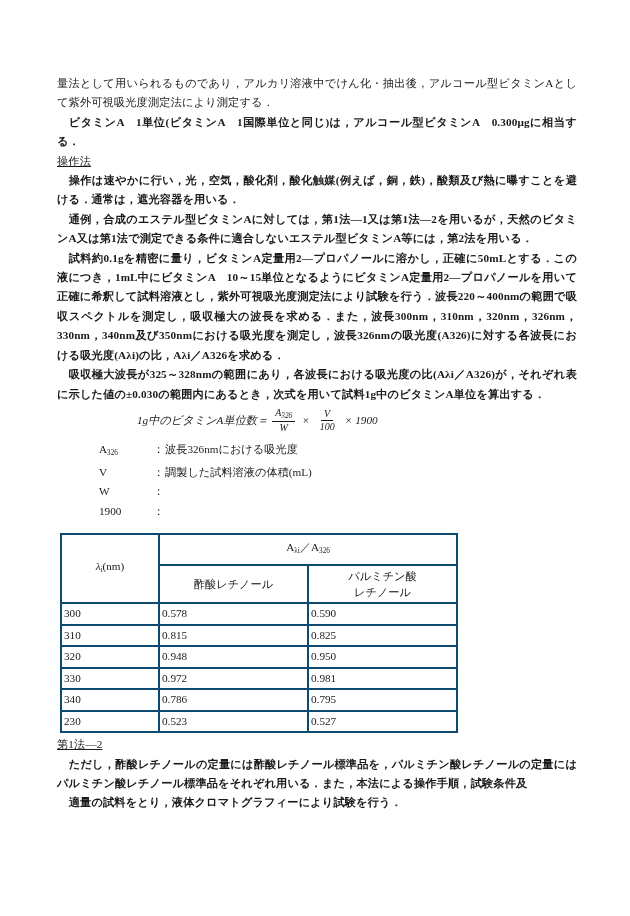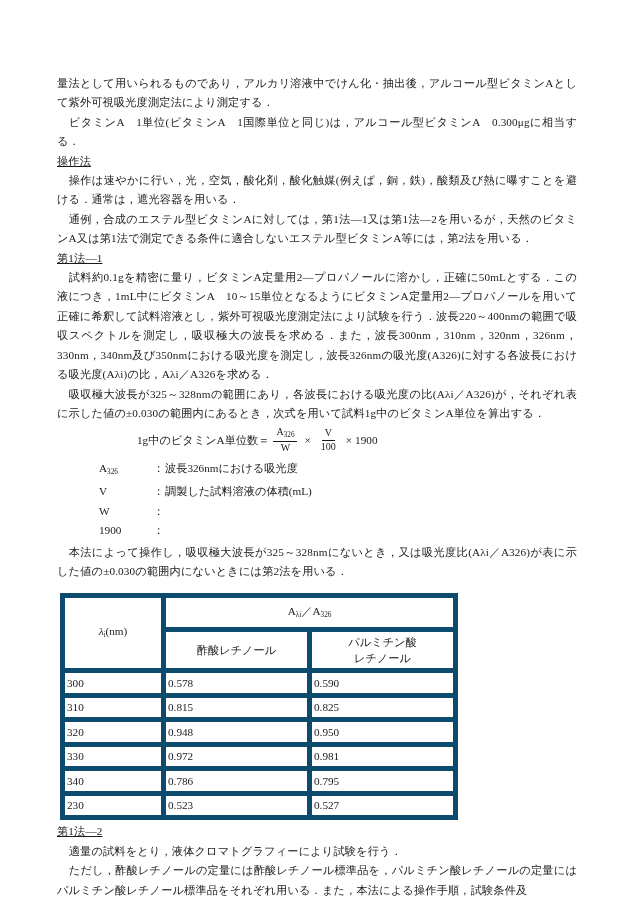--- a/index.html
+++ b/index.html
@@ -31,36 +31,38 @@
   p.body-text {
     margin: 0;
     font-size: 11.2px;
     line-height: 19.4px;
     text-align: justify;
     text-justify: inter-character;
     letter-spacing: 0.15px;
   }
   p.indent {
     text-indent: 1.05em;
+    font-weight: bold;
   }
   .heading {
     margin: 0;
     font-size: 11.2px;
     line-height: 19.4px;
     letter-spacing: 0.15px;
     text-decoration: underline;
   }
   
   .formula-row {
     margin: 4px 0 2px 0;
     padding-left: 80px;
     font-size: 11.2px;
     line-height: 19.4px;
     display: flex;
     align-items: center;
+    font-style: italic;
   }
   .frac {
     display: inline-flex;
     flex-direction: column;
     align-items: center;
     vertical-align: middle;
     margin: 0 4px;
     line-height: 1.05;
   }
   .frac .num {
@@ -109,21 +111,21 @@
     justify-content: flex-start;
     padding-left: 3px;
   }
   table.data {
     border-collapse: collapse;
     font-size: 11.2px;
     width: 398px;
     table-layout: fixed;
   }
   table.data td, table.data th {
-    border: 5px solid #0c4a6e;
+    border: 2px solid #0c4a6e;
     font-weight: normal;
     padding: 1px 2px;
     line-height: 17px;
   }
   table.data th.lam {
     width: 92px;
     vertical-align: middle;
   }
   table.data th.ratio {
     height: 27px;
@@ -150,21 +152,20 @@
     <p class="body-text">量法として用いられるものであり，アルカリ溶液中でけん化・抽出後，アルコール型ビタミンAとして紫外可視吸光度測定法により測定する．</p>
 
     <p class="body-text indent">ビタミンA　1単位(ビタミンA　1国際単位と同じ)は，アルコール型ビタミンA　0.300μgに相当する．</p>
 
     <p class="heading">操作法</p>
 
     <p class="body-text indent">操作は速やかに行い，光，空気，酸化剤，酸化触媒(例えば，銅，鉄)，酸類及び熱に曝すことを避ける．通常は，遮光容器を用いる．</p>
 
     <p class="body-text indent">通例，合成のエステル型ビタミンAに対しては，第1法—1又は第1法—2を用いるが，天然のビタミンA又は第1法で測定できる条件に適合しないエステル型ビタミンA等には，第2法を用いる．</p>
 
-    <p class="heading">第1法—1</p>
 
     <p class="body-text indent">試料約0.1gを精密に量り，ビタミンA定量用2—プロパノールに溶かし，正確に50mLとする．この液につき，1mL中にビタミンA　10～15単位となるようにビタミンA定量用2—プロパノールを用いて正確に希釈して試料溶液とし，紫外可視吸光度測定法により試験を行う．波長220～400nmの範囲で吸収スペクトルを測定し，吸収極大の波長を求める．また，波長300nm，310nm，320nm，326nm，330nm，340nm及び350nmにおける吸光度を測定し，波長326nmの吸光度(A326)に対する各波長における吸光度(Aλi)の比，Aλi／A326を求める．</p>
 
     <p class="body-text indent">吸収極大波長が325～328nmの範囲にあり，各波長における吸光度の比(Aλi／A326)が，それぞれ表に示した値の±0.030の範囲内にあるとき，次式を用いて試料1g中のビタミンA単位を算出する．</p>
 
     <div class="formula-row">
       <span>1g中のビタミンA単位数＝</span>
       <span class="frac">
         <span class="num"><span>A</span><sub class="small">326</sub></span>
         <span class="den">W</span>
@@ -197,21 +198,20 @@
         <span class="colon">：</span>
       </div>
 
       <div class="defrow">
         <span class="sym wide">1900</span>
         <span class="colon">：</span>
       </div>
 
     </div>
 
-    <p class="body-text indent">本法によって操作し，吸収極大波長が325～328nmにないとき，又は吸光度比(Aλi／A326)が表に示した値の±0.030の範囲内にないときには第2法を用いる．</p>
 
     <div class="table-wrap">
       <table class="data">
         <thead>
           <tr>
             <th class="lam" rowspan="2"><i>λ</i><sub class="small">i</sub><span>(nm)</span></th>
             <th class="ratio" colspan="2"><span>A</span><sub class="small">λi</sub><span>／</span><span>A</span><sub class="small">326</sub></th>
           </tr>
           <tr>
             <th class="sub-h">
@@ -253,18 +253,18 @@
             <td class="val">230</td>
             <td class="val">0.523</td>
             <td class="val">0.527</td>
           </tr>
         </tbody>
       </table>
     </div>
 
     <p class="heading">第1法—2</p>
 
+    <p class="body-text indent">ただし，酢酸レチノールの定量には酢酸レチノール標準品を，パルミチン酸レチノールの定量にはパルミチン酸レチノール標準品をそれぞれ用いる．また，本法による操作手順，試験条件及</p>
+
     <p class="body-text indent">適量の試料をとり，液体クロマトグラフィーにより試験を行う．</p>
-
-    <p class="body-text indent">ただし，酢酸レチノールの定量には酢酸レチノール標準品を，パルミチン酸レチノールの定量にはパルミチン酸レチノール標準品をそれぞれ用いる．また，本法による操作手順，試験条件及</p>
 
   </div>
 </div>
 
 </body></html>

